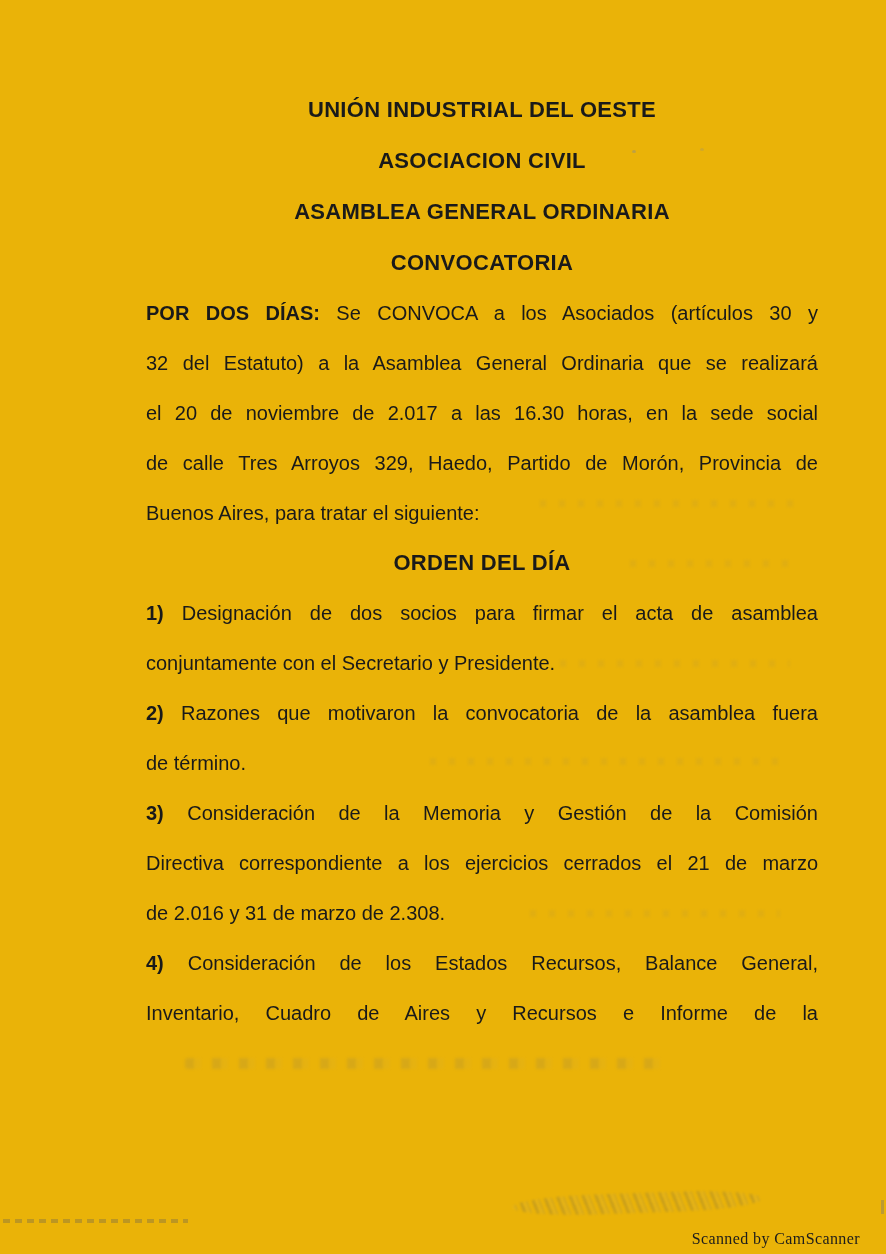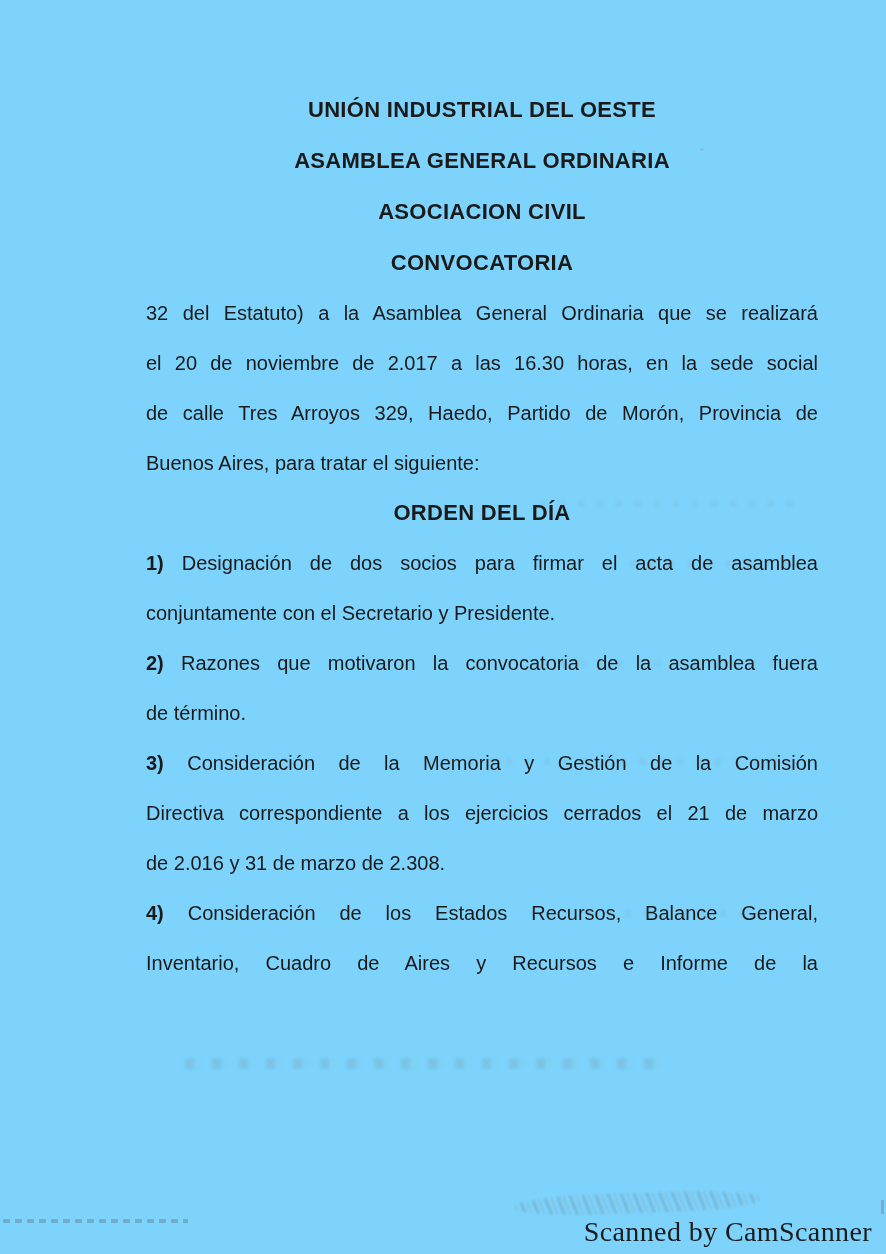--- a/index.html
+++ b/index.html
@@ -1,19 +1,19 @@
 <!DOCTYPE html>
 <html><head>
 <meta charset="utf-8">
 <style>
   html,body{margin:0;padding:0;background:#e8e8e8;}
   .page{
     position:relative;
     width:886px;height:1254px;
-    background:#7dd3fc;
+    background:#eab308;
     overflow:hidden;
     font-family:"Liberation Sans","DejaVu Sans",sans-serif;
     color:#1a1a1a;
   }
   .content{
     position:absolute;
     left:146px;top:0;
     width:672px;
     padding-top:84px;
   }
@@ -47,23 +47,23 @@
   .b{font-weight:bold;}
   .orden{
     font-size:22px;
     font-weight:bold;
     letter-spacing:.3px;
     border-bottom:3px solid #141414;
     padding-bottom:17px;
   }
   .watermark{
     position:absolute;
-    right:14px;bottom:6px;
+    right:26px;bottom:6px;
     font-family:"Liberation Serif","DejaVu Serif",serif;
-    font-size:28px;
+    font-size:16px;
     color:#1c1c1c;
     letter-spacing:.4px;
   }
   
   .speck-dot{
     position:absolute;width:4px;height:3px;background:#8a8a8a;
     border-radius:50%;opacity:.45;filter:blur(.5px);
   }
   .ghost-line{
     position:absolute;left:185px;top:1058px;width:480px;height:11px;
@@ -100,25 +100,26 @@
 </style>
 </head>
 <body>
 
 <div class="page">
 
   <div class="content">
 
     <div>
       <div class="h">UNIÓN INDUSTRIAL DEL OESTE</div>
+      <div class="h">ASOCIACION CIVIL</div>
       <div class="h">ASAMBLEA GENERAL ORDINARIA</div>
-      <div class="h">ASOCIACION CIVIL</div>
       <div class="h">CONVOCATORIA</div>
     </div>
 
+    <div class="line"><span class="b">POR DOS DÍAS:</span><span> Se CONVOCA  a los Asociados (artículos 30 y</span></div>
     <div class="line"><span>32 del Estatuto) a la Asamblea General Ordinaria que se realizará</span></div>
     <div class="line"><span>el 20 de noviembre  de 2.017 a las 16.30  horas, en la sede social</span></div>
     <div class="line"><span>de calle Tres Arroyos 329, Haedo, Partido de Morón, Provincia de</span></div>
     <div class="line left"><span>Buenos Aires, para tratar el siguiente:</span></div>
 
     <div class="line center"><span class="orden">ORDEN DEL DÍA</span></div>
 
     <div class="line"><span class="b">1)</span><span> Designación de dos socios para firmar el acta de asamblea</span></div>
     <div class="line left"><span>conjuntamente con el Secretario y Presidente.</span></div>
 

